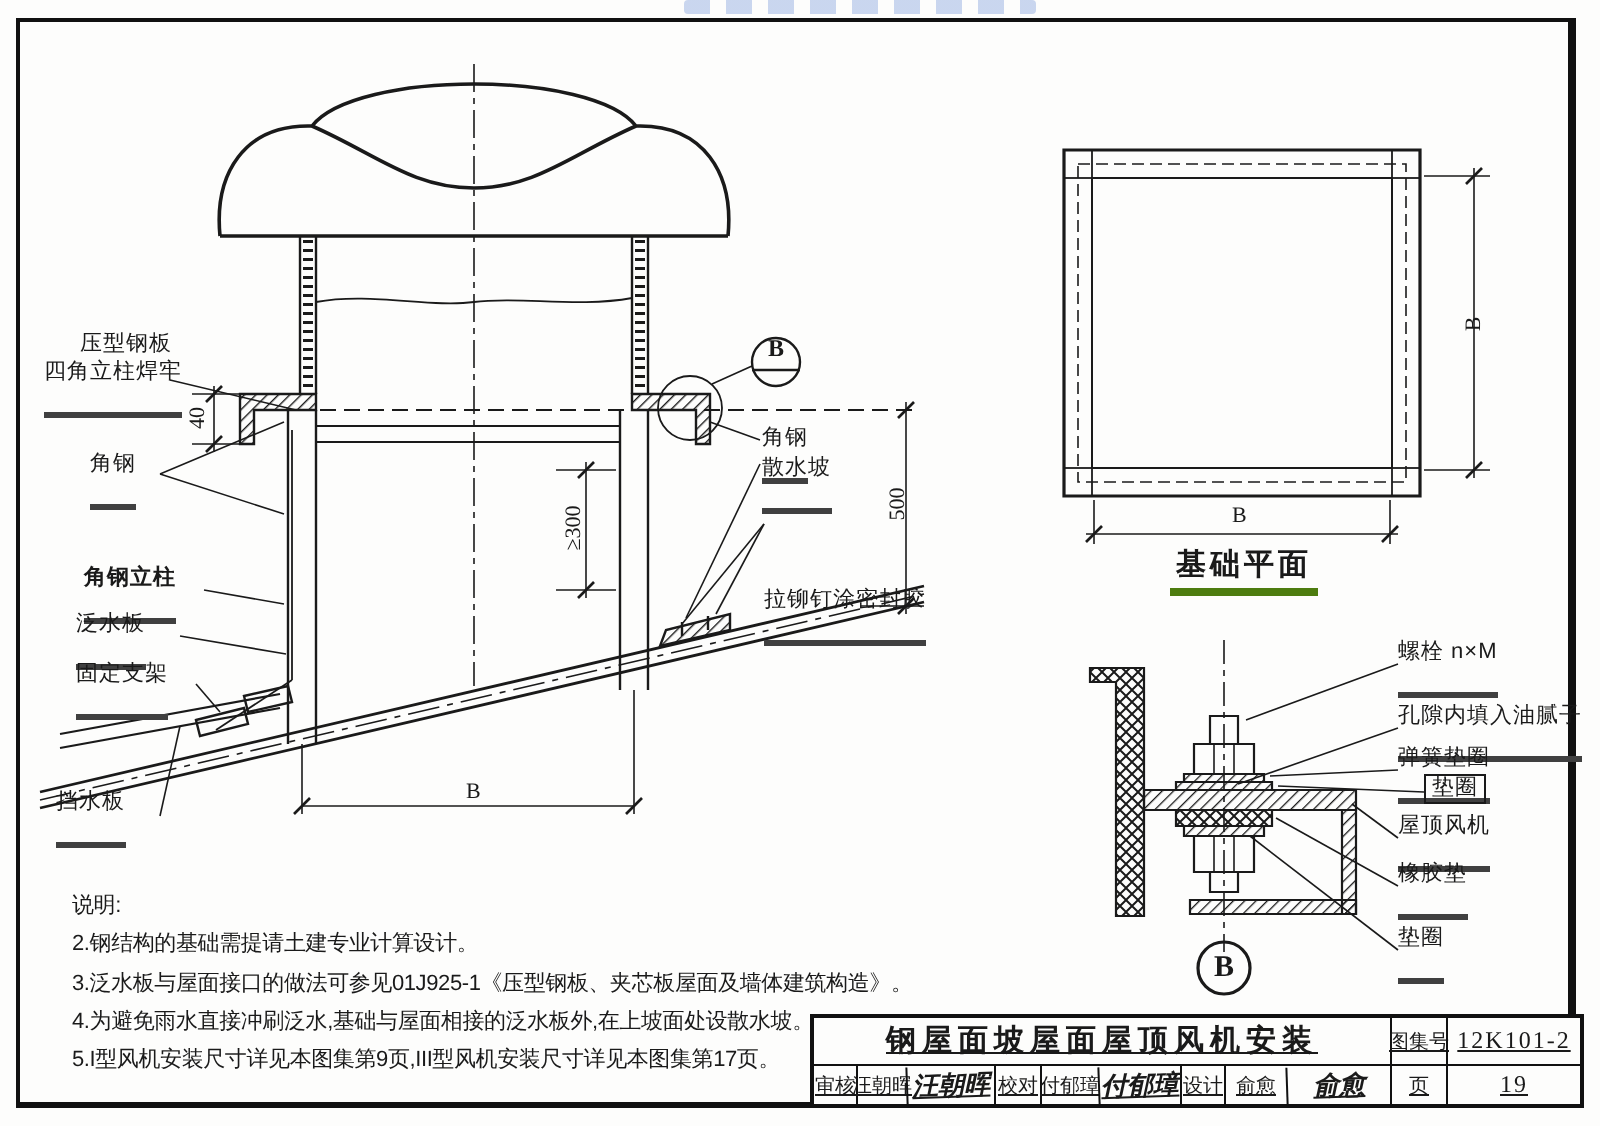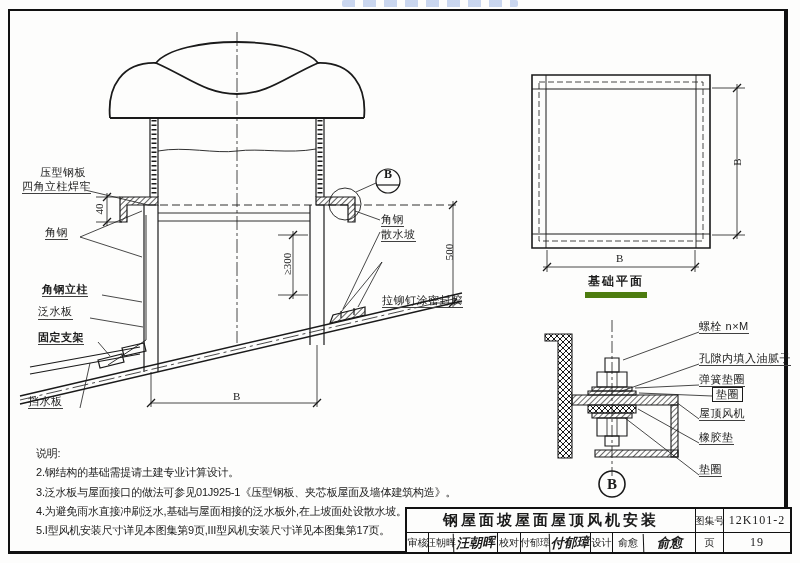--- a/index.html
+++ b/index.html
@@ -2,31 +2,31 @@
 <html><head>
 <meta charset="utf-8">
 <style>
   html,body{margin:0;padding:0;background:#e8e8e8;}
   .page{position:relative;width:800px;height:563px;background:#fdfdfc;overflow:hidden;
         font-family:"Liberation Sans",sans-serif;color:#1a1a1a;}
   .pborder{position:absolute;left:8px;top:9px;width:780px;height:545px;
         border:2px solid #111;border-right-width:4px;border-bottom-width:3px;box-sizing:border-box;}
   .abs{position:absolute;white-space:nowrap;}
   .lbl{font-size:11px;line-height:12px;letter-spacing:.5px;}
-  .lblu{border-bottom:1px solid #404040;padding-bottom:1px;}
+  .lblu{border-bottom:3px solid #404040;padding-bottom:14px;}
   .dim{font-size:11px;font-family:"Liberation Serif",serif;}
   .rot{transform:rotate(-90deg);transform-origin:center;text-align:center;display:inline-block;}
   .bub{font-size:12px;font-weight:bold;font-family:"Liberation Serif",serif;}
   .notes{font-size:11px;line-height:19.3px;letter-spacing:-0.2px;margin-top:12px;}
   .notes div{white-space:nowrap;}
-  .plan-title{font-size:12px;font-weight:bold;border-bottom:6px solid #4d7c0f;padding:0 3px 2px 3px;letter-spacing:2px;}
+  .plan-title{font-size:15px;font-weight:bold;border-bottom:4px solid #4d7c0f;padding:0 3px 2px 3px;letter-spacing:2px;}
   .boxlbl{border:1px solid #1a1a1a;padding:0 3px 1px 3px;}
   
   .tblock{position:absolute;left:405px;top:507px;width:387px;height:47px;
-        border:2px solid #111;box-sizing:border-box;background:#fdfdfc;}
+        border:2px solid #111;box-sizing:border-box;background:#fdfdfc;text-decoration:underline;}
   .tb-row{display:flex;box-sizing:border-box;}
   .tb-r1{height:23px;}
   .tb-r2{height:20px;border-top:1.5px solid #111;}
   .tb-cell{border-left:1.5px solid #111;box-sizing:border-box;display:flex;align-items:center;
         justify-content:center;overflow:visible;font-size:10px;white-space:nowrap;}
   .tb-cell:first-child{border-left:none;}
   .tb-title{font-size:15px;font-weight:bold;letter-spacing:3px;}
   .tb-val{font-size:12px;font-family:"Liberation Serif",serif;letter-spacing:1px;}
   .sig{font-family:"DejaVu Serif",serif;font-weight:bold;font-style:italic;font-size:13px;
         transform:rotate(-2deg);}
@@ -128,22 +128,22 @@
     <line x1="370" y1="205" x2="345" y2="196" stroke-width="0.8"></line>
     <line x1="370" y1="217" x2="333" y2="294" stroke-width="0.8"></line>
     <line x1="372" y1="247" x2="331" y2="297" stroke-width="0.8"></line>
     <line x1="372" y1="247" x2="348" y2="292" stroke-width="0.8"></line>
   </svg>
 
   <span class="abs lbl" style="left:40px;top:166px;">压型钢板</span>
   <span class="abs lbl lblu" style="left:22px;top:180px;">四角立柱焊牢</span>
   <span class="abs lbl lblu" style="left:45px;top:226px;">角钢</span>
   <span class="abs lbl lblu" style="left:42px;top:283px;font-weight:bold;">角钢立柱</span>
-  <span class="abs lbl lblu" style="left:38px;top:306px;font-family:Liberation Mono, monospace;">泛水板</span>
-  <span class="abs lbl lblu" style="left:38px;top:331px;font-weight:bold;">固定支架</span>
+  <span class="abs lbl lblu" style="left:38px;top:306px;">泛水板</span>
+  <span class="abs lbl lblu" style="left:38px;top:331px;">固定支架</span>
   <span class="abs lbl lblu" style="left:28px;top:395px;">挡水板</span>
   <span class="abs lbl lblu" style="left:381px;top:213px;">角钢</span>
   <span class="abs lbl lblu" style="left:381px;top:228px;">散水坡</span>
   <span class="abs lbl lblu" style="left:382px;top:256px;margin-top:38px;">拉铆钉涂密封胶</span>
   <span class="abs bub" style="left:384px;top:167px;">B</span>
 
   <span class="abs dim rot" style="left:87px;top:203px;width:24px;">40</span>
   <span class="abs dim rot" style="left:267px;top:258px;width:40px;">≥300</span>
   <span class="abs dim rot" style="left:434px;top:246px;width:30px;">500</span>
   <span class="abs dim" style="left:233px;top:390px;">B</span>

